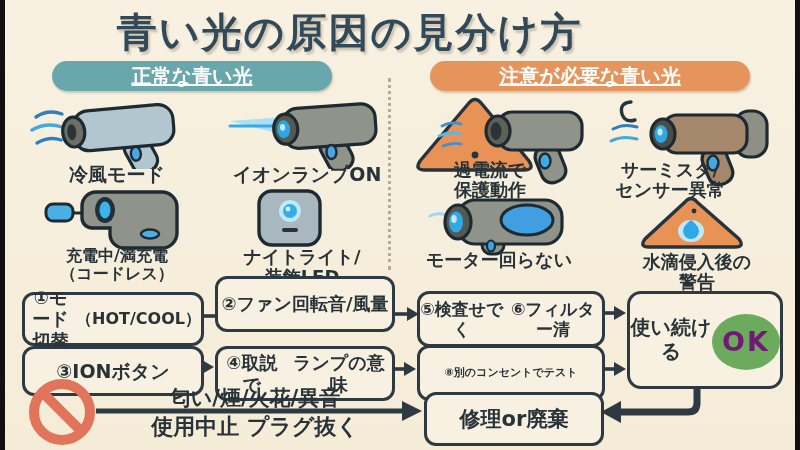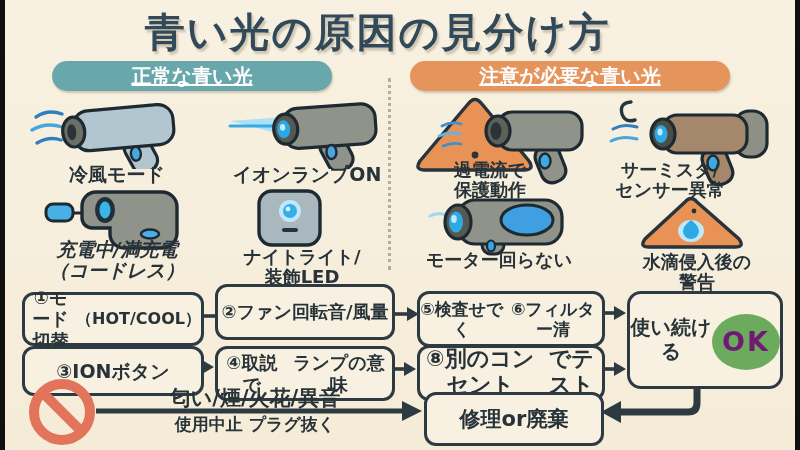--- a/index.html
+++ b/index.html
@@ -1,23 +1,23 @@
 <!DOCTYPE html>
 <html><head>
 <meta charset="utf-8">
 <style>
   html,body{margin:0;padding:0;}
   body{font-family:"DejaVu Sans","Liberation Sans",sans-serif;}
   #stage{position:relative;width:800px;height:450px;background:linear-gradient(180deg,#f8f1e1 0%,#f5ecd8 100%);overflow:hidden;}
   .abs{position:absolute;}
   .bar{position:absolute;top:0;width:5px;height:450px;background:#101010;}
-  .title{left:0;top:5px;width:699px;text-align:center;font-size:40px;font-weight:800;color:#32495a;letter-spacing:2px;text-shadow:2px 3px 2px rgba(90,70,40,.25);margin-left:28px;}
+  .title{left:0;top:5px;width:699px;text-align:center;font-size:40px;font-weight:800;color:#32495a;letter-spacing:2px;text-shadow:2px 3px 2px rgba(90,70,40,.25);}
   .pill{border-radius:16px;color:#fff;font-weight:700;text-align:center;box-shadow:1px 2px 2px rgba(90,70,40,.25);text-decoration:underline;}
   .pill-normal{left:52px;top:61px;width:280px;height:30px;line-height:30px;font-size:20px;background:#68a8ac;}
-  .pill-caution{left:410px;top:61px;width:320px;height:30px;line-height:30px;font-size:20px;background:#e5945c;}
+  .pill-caution{left:430px;top:61px;width:320px;height:30px;line-height:30px;font-size:20px;background:#e5945c;}
   .divider{left:388px;top:78px;height:192px;width:0;border-left:3px dotted #b5ad9c;}
   .lbl{position:absolute;text-align:center;font-weight:700;color:#273339;line-height:1.12;}
   .lbl .l2{display:block;}
   .fbox{position:absolute;border:3px solid #2e3a41;border-radius:12px;background:#f8f1e1;display:flex;align-items:center;justify-content:center;font-weight:700;color:#273339;text-align:center;line-height:1.18;}
   .okoval{width:84px;height:56px;border-radius:50%;background:#6cab5e;color:#701a75;display:flex;align-items:center;justify-content:center;font-size:27px;font-weight:800;letter-spacing:2px;margin-top:4px;}
   svg{display:block;}
 </style>
 </head>
 <body>
 <div id="stage">
@@ -117,21 +117,21 @@
     <ellipse cx="55" cy="37" rx="13" ry="11" fill="#bfe9f8"></ellipse>
     <path d="M55,26 q8,6 8,11 a8,8 0 1 1 -16,0 q0,-5 8,-11 Z" fill="#2fa9e6"></path>
   </svg>
 
   <div class="lbl" style="left:32px;top:164px;width:170px;font-size:19px;">
     <span>冷風モード</span>
   </div>
   <div class="lbl" style="left:214px;top:164px;width:186px;font-size:19px;">
     <span>イオンランプON</span>
   </div>
-  <div class="lbl" style="left:20px;top:239px;width:194px;font-size:19px;font-style:italic;">
+  <div class="lbl" style="left:20px;top:247px;width:194px;font-size:16px;">
     <span>充電中/満充電</span>
     <span class="l2">（コードレス）</span>
   </div>
   <div class="lbl" style="left:220px;top:247px;width:164px;font-size:18px;">
     <span>ナイトライト/</span>
     <span class="l2">装飾LED</span>
   </div>
 
   <div class="lbl" style="left:414px;top:160px;width:152px;font-size:18px;">
     <span>過電流で</span>
@@ -166,36 +166,36 @@
         <polygon points="402,401 422,411 402,421" stroke="none"></polygon>
       <path d="M697,383 V403 Q697,412 688,412 H620" stroke-width="7" fill="none"></path>
         <polygon points="621,401 601,412 621,423" stroke="none"></polygon>
     </g>
   </svg>
 
   <div class="fbox" style="left:22px;top:292px;width:176px;height:48px;font-size:18px;">
     <span>①モード切替</span>
     <span style="font-size:16px;">（HOT/COOL）</span>
   </div>
-  <div class="fbox" style="left:215px;top:284px;width:174px;height:50px;font-size:18px;">
+  <div class="fbox" style="left:215px;top:276px;width:174px;height:50px;font-size:18px;">
     <span>②ファン回転</span>
     <span>音/風量</span>
   </div>
   <div class="fbox" style="left:417px;top:291px;width:182px;height:50px;font-size:17px;align-items:center;">
     <span>⑤検査せでく</span>
     <span>⑥フィルター清</span>
   </div>
   <div class="fbox" style="left:22px;top:346px;width:176px;height:44px;font-size:19px;">
     <span>③IONボタン</span>
   </div>
   <div class="fbox" style="left:215px;top:346px;width:174px;height:49px;font-size:18px;">
     <span>④取説で</span>
     <span>ランプの意味</span>
   </div>
-  <div class="fbox" style="left:417px;top:345px;width:182px;height:50px;font-size:22px;align-items:flex-end;">
+  <div class="fbox" style="left:417px;top:345px;width:182px;height:50px;font-size:11px;">
     <span>⑧別のコンセント</span>
     <span>でテスト</span>
   </div>
 
   <div class="fbox" style="left:627px;top:291px;width:150px;height:92px;font-size:20px;border-radius:14px;">
     <span>使い続ける</span>
     <div class="okoval">
       <span>OK</span>
     </div>
   </div>
@@ -204,17 +204,17 @@
     <span>修理or廃棄</span>
   </div>
 
   <svg class="abs" style="left:27px;top:377px;" width="70" height="70" viewBox="0 0 70 70">
     <circle cx="35" cy="35" r="28" fill="none" stroke="#e2745c" stroke-width="10"></circle>
     <line x1="16" y1="16" x2="54" y2="54" stroke="#e2745c" stroke-width="10"></line>
   </svg>
   <div class="lbl" style="left:100px;top:387px;width:310px;font-size:21px;">
     <span>匂い/煙/火花/異音</span>
   </div>
-  <div class="lbl" style="left:100px;top:415px;width:310px;font-size:17px;">
+  <div class="lbl" style="left:100px;top:415px;width:310px;font-size:22px;">
     <span>使用中止 プラグ抜く</span>
   </div>
 
 </div>
 
 </body></html>

